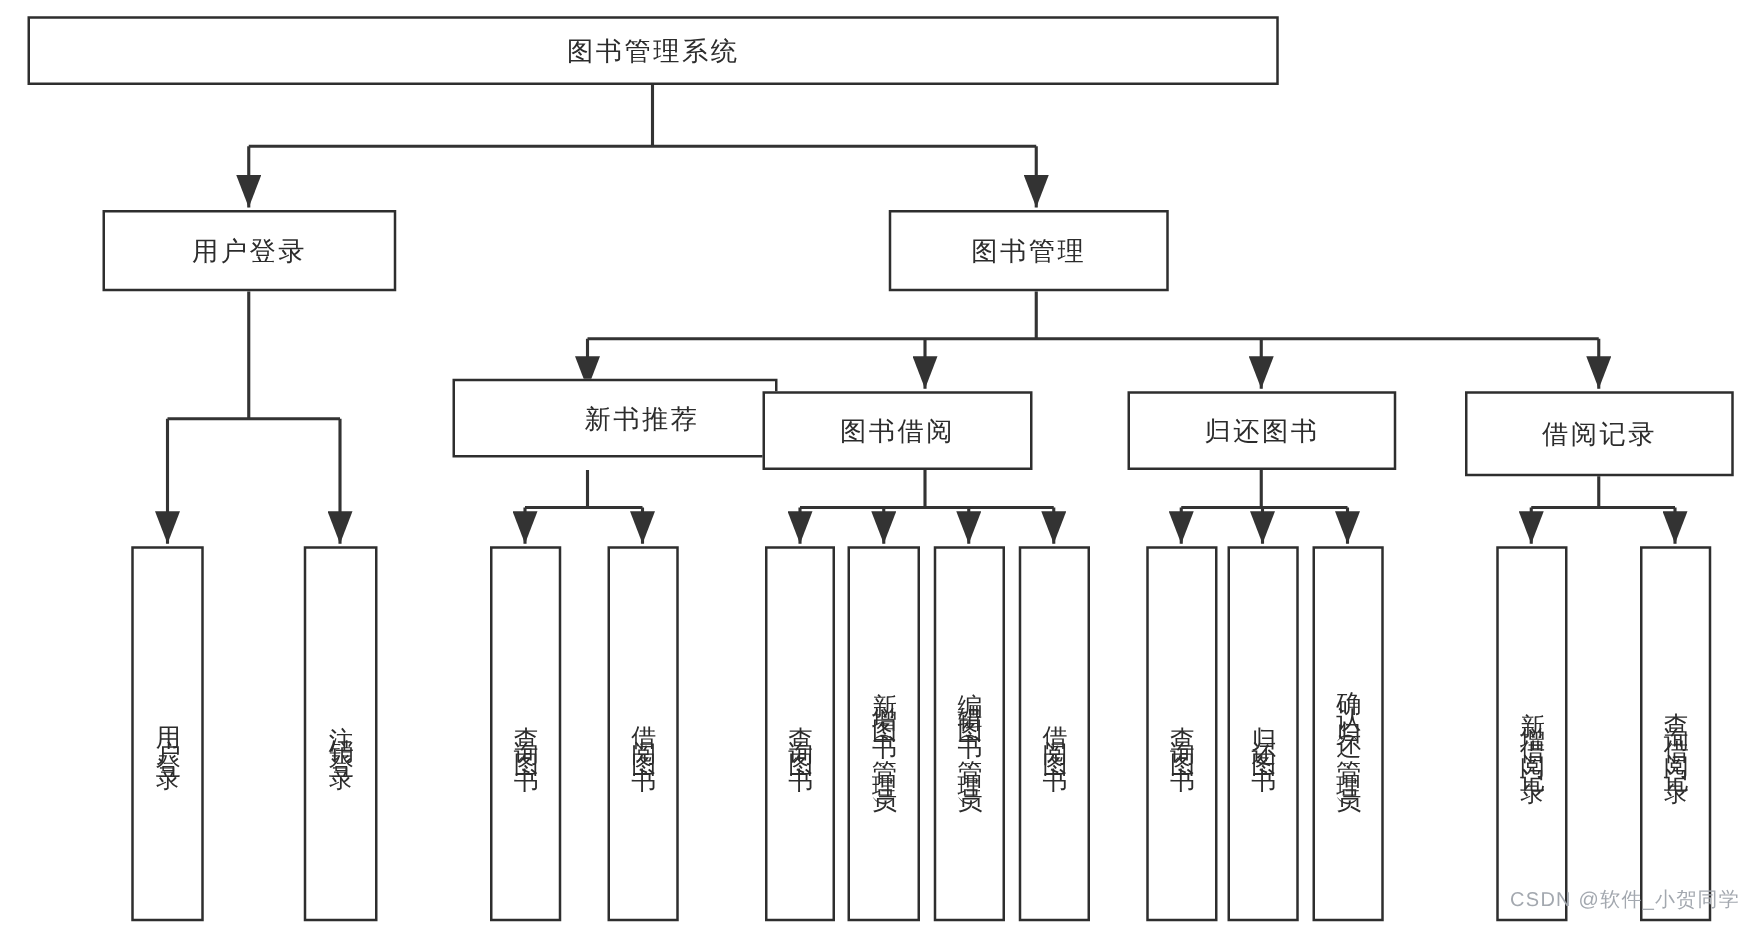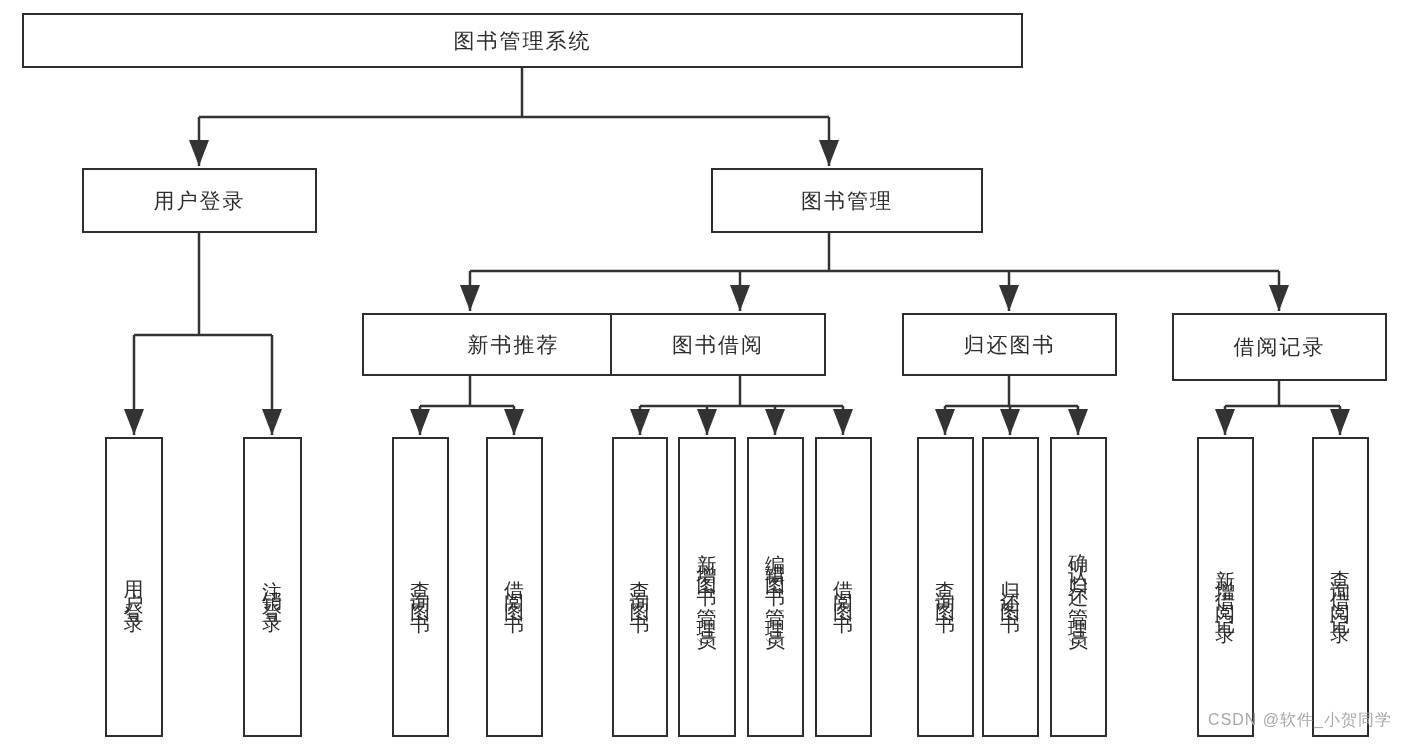--- a/index.html
+++ b/index.html
@@ -119,23 +119,23 @@
 
     <path class="c-line" d="M1279,376 V406"></path>
     <path class="c-line" d="M1225,406 H1340"></path>
     <path class="c-line" d="M1225,406 V435" marker-end="url(#arrowhead)"></path>
     <path class="c-line" d="M1340,406 V435" marker-end="url(#arrowhead)"></path>
   </svg>
 
   <div class="box hbox" style="left:22px; top:13px; width:1001px; height:55px;">图书管理系统</div>
 
   <div class="box hbox" style="left:82px; top:168px; width:235px; height:65px;">用户登录</div>
-  <div class="box hbox" style="left:711px; top:168px; width:272px; height:65px;">图书管理</div>
+  <div class="box hbox" style="left:711px; top:168px; width:224px; height:65px;">图书管理</div>
 
-  <div class="box hbox" style="left:362px; top:313px; width:260px; height:63px;padding-left:43px;">新书推荐</div>
+  <div class="box hbox" style="left:362px; top:303px; width:260px; height:63px;padding-left:43px;">新书推荐</div>
   <div class="box hbox" style="left:610px; top:313px; width:216px; height:63px;">图书借阅</div>
   <div class="box hbox" style="left:902px; top:313px; width:215px; height:63px;">归还图书</div>
   <div class="box hbox" style="left:1172px; top:313px; width:215px; height:68px;">借阅记录</div>
 
   <div class="box leaf" style="left:105px; top:437px; width:58px; height:300px;">
     <span>用户登录</span>
   </div>
   <div class="box leaf" style="left:243px; top:437px; width:59px; height:300px;">
     <span>注销登录</span>
   </div>

